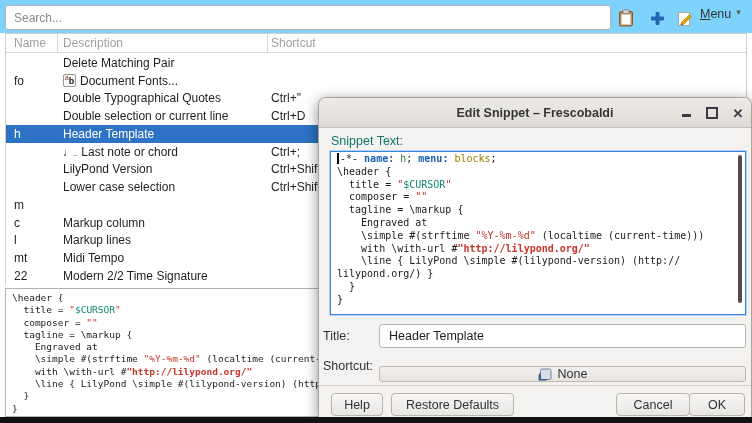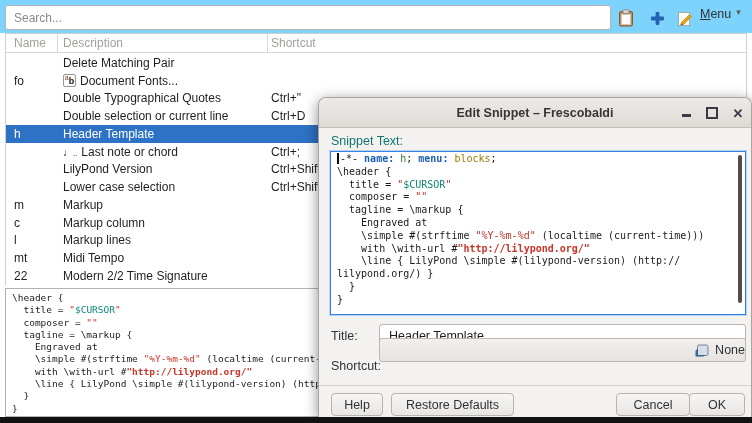--- a/index.html
+++ b/index.html
@@ -63,26 +63,26 @@
   .wbtn.min::before{content:"";width:9px;height:2.5px;background:#3d3846;margin-top:5px}
   .wbtn.max::before{content:"";width:8px;height:8px;border:2.5px solid #3d3846}
   .wbtn.cls{font-size:13px;font-weight:bold}
 
   .snip-label{position:absolute;left:12px;top:36px;font-size:12.5px;color:#0f766e}
   .snip-text{position:absolute;left:11px;top:53px;width:416px;height:164px;background:#fff;
              border:1px solid #3584e4;box-shadow:0 0 0 1px rgba(53,132,228,.30);padding:1px 6px;overflow:hidden}
   .snip-text .code-line{font:10px "DejaVu Sans Mono",monospace;line-height:12.8px;white-space:pre;color:#1a1a1a}
   .vscroll{position:absolute;right:3px;top:3px;width:4px;height:148px;background:#4f4c49;border-radius:2px}
 
-  .frow{position:absolute;left:12px;display:flex;align-items:flex-start}
+  .frow{position:absolute;left:4px;display:flex;align-items:flex-start}
   .frow .flabel{width:48px;font-size:12.5px;color:#2e3436}
   .title-input{position:absolute;left:60px;top:226px;width:367px;height:24px;border:1px solid #b8b4af;border-radius:3px;
                padding:0 9px;font:12.5px "Liberation Sans",sans-serif;color:#1c1c1c;background:#fff}
-  .shortcut-btn{position:absolute;left:60px;top:240px;width:367px;height:24px;border:1px solid #bcb8b3;border-radius:3px;
-               background:linear-gradient(#f2f0ee,#e6e3e0);display:flex;align-items:center;justify-content:flex-end;gap:6px;
+  .shortcut-btn{position:absolute;left:60px;top:268px;width:367px;height:16px;border:1px solid #bcb8b3;border-radius:3px;
+               background:linear-gradient(#f2f0ee,#e6e3e0);display:flex;align-items:center;justify-content:center;gap:6px;
                font-size:12.5px;color:#2e3436;cursor:pointer}
   .sep{position:absolute;left:0;right:0;top:287px;height:1px;background:#d5d1cc}
   .btn{position:absolute;top:295px;height:23px;border:1px solid #b7b3ae;border-radius:4px;
        background:linear-gradient(#f7f6f5,#e8e6e3);font:12.5px "Liberation Sans",sans-serif;color:#2e3436;
        display:flex;align-items:center;justify-content:center;cursor:pointer;padding:0 14px}
 
   .blackbar{position:absolute;left:0;top:417px;width:752px;height:6px;background:#111;z-index:30}
 </style>
 </head>
 <body>
@@ -178,23 +178,20 @@
       </div>
       <div class="trow">
         <span class="c-name"></span>
         <span class="c-desc">
           <span>Lower case selection</span>
         </span>
         <span class="c-short">Ctrl+Shift</span>
       </div>
       <div class="trow">
         <span class="c-name">m</span>
-        <span class="c-desc">
-          <span>Markup</span>
-        </span>
         <span class="c-short"></span>
       </div>
       <div class="trow">
         <span class="c-name">c</span>
         <span class="c-desc">
           <span>Markup column</span>
         </span>
         <span class="c-short"></span>
       </div>
       <div class="trow">

